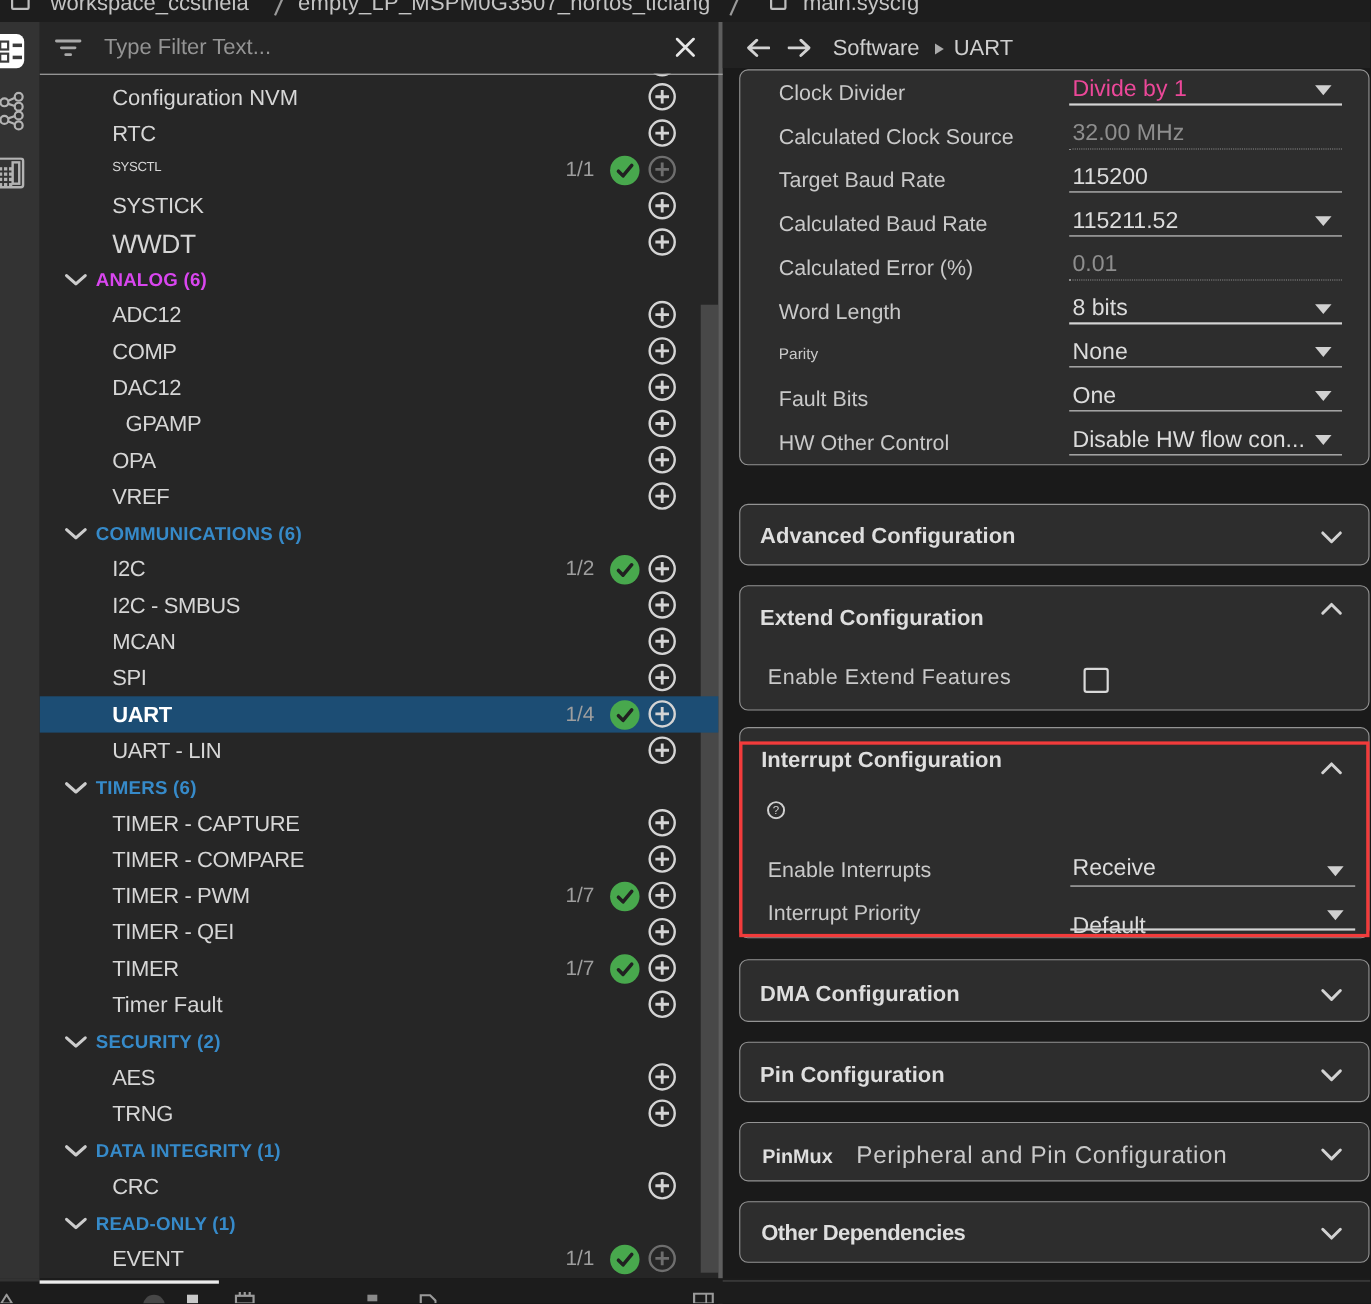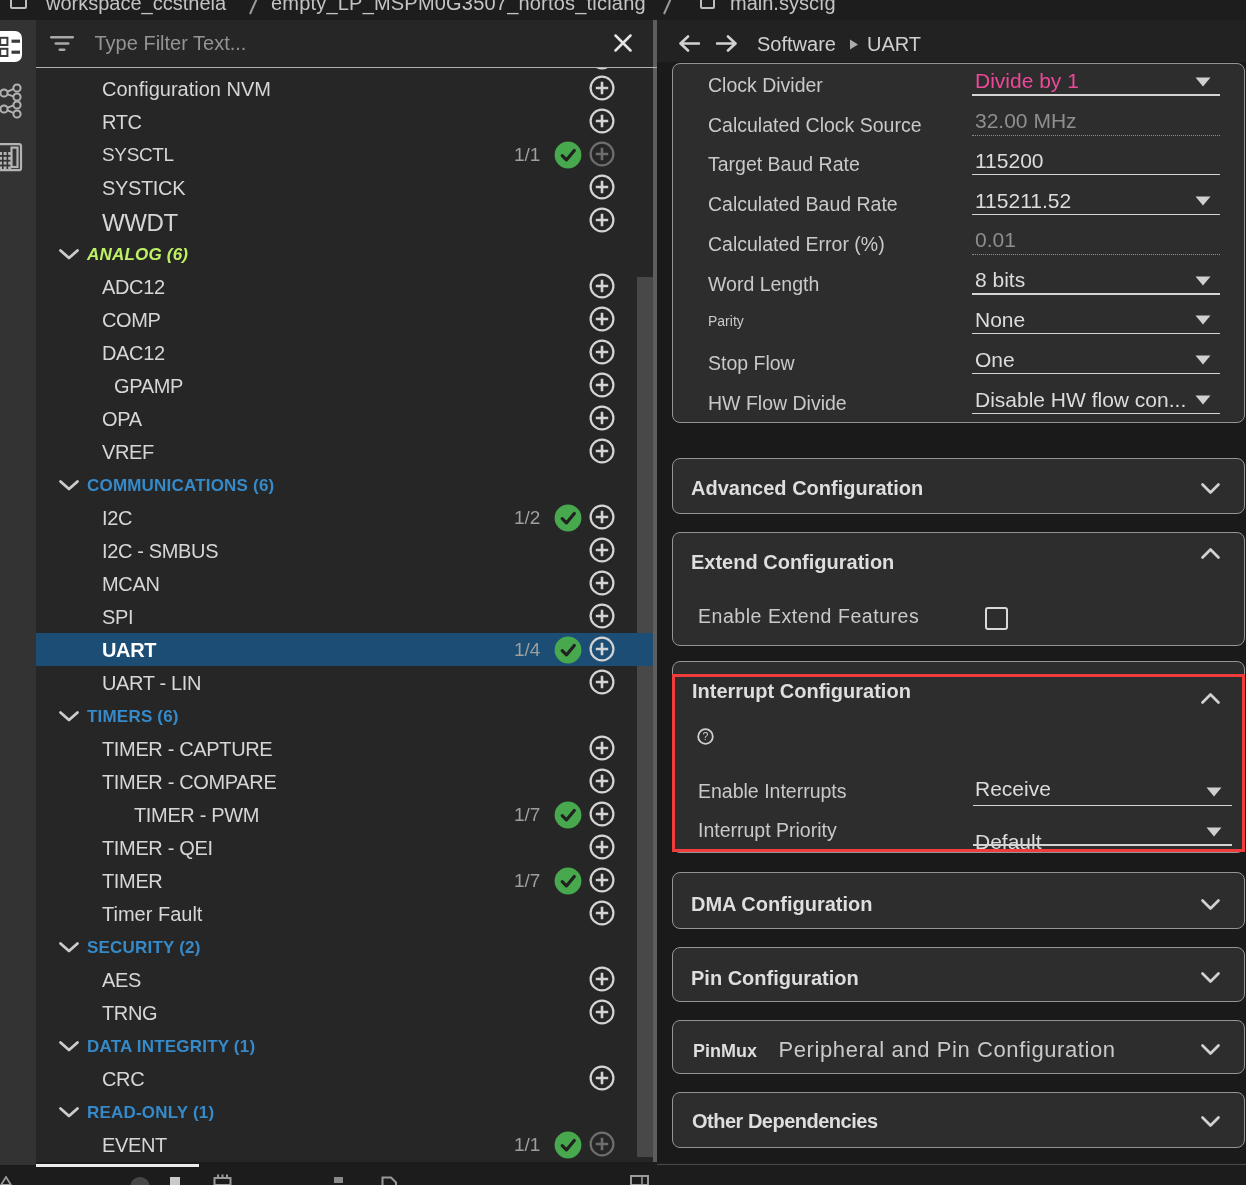--- a/index.html
+++ b/index.html
@@ -12,21 +12,21 @@
 <div style="position:absolute;left:102px;top:78.5px;font-size:20px;line-height:1;white-space:nowrap;color:#d6d6d6;font-weight:400;font-family:'Liberation Sans', sans-serif;">Configuration NVM</div>
 <svg style="position:absolute;left:589px;top:75px" width="26" height="26" viewBox="0 0 26 26">
       <circle cx="13" cy="13" r="11.4" fill="none" stroke="#d4d4d4" stroke-width="2.2"></circle>
       <path d="M6.8 13H19.2M13 6.8V19.2" stroke="#d4d4d4" stroke-width="2.6" fill="none"></path>
     </svg>
 <div style="position:absolute;left:102px;top:111.5px;font-size:20px;line-height:1;white-space:nowrap;color:#d6d6d6;font-weight:400;letter-spacing:-0.35px;font-family:'Liberation Sans', sans-serif;">RTC</div>
 <svg style="position:absolute;left:589px;top:108px" width="26" height="26" viewBox="0 0 26 26">
       <circle cx="13" cy="13" r="11.4" fill="none" stroke="#d4d4d4" stroke-width="2.2"></circle>
       <path d="M6.8 13H19.2M13 6.8V19.2" stroke="#d4d4d4" stroke-width="2.6" fill="none"></path>
     </svg>
-<div style="position:absolute;left:102px;top:144.5px;font-size:19px;line-height:1;white-space:nowrap;color:#d6d6d6;font-weight:400;letter-spacing:-0.35px;font-family:'Liberation Sans', sans-serif;">SYSCTL</div>
+<div style="position:absolute;left:102px;top:144.5px;font-size:12px;line-height:1;white-space:nowrap;color:#d6d6d6;font-weight:400;letter-spacing:-0.35px;font-family:'Liberation Sans', sans-serif;">SYSCTL</div>
 <div style="position:absolute;left:514px;top:145.1px;font-size:19px;line-height:1;white-space:nowrap;color:#9e9e9e;font-weight:400;font-family:'Liberation Sans', sans-serif;">1/1</div>
 <svg style="position:absolute;left:554px;top:140.5px" width="28" height="28" viewBox="0 0 28 28">
       <circle cx="14" cy="14" r="13.4" fill="#48a84d"></circle>
       <path d="M8.2 14.6 L12.4 18.9 L20.3 9.4" stroke="#212121" stroke-width="3.2" fill="none" stroke-linecap="round" stroke-linejoin="round"></path>
     </svg>
 <svg style="position:absolute;left:589px;top:141px" width="26" height="26" viewBox="0 0 26 26">
       <circle cx="13" cy="13" r="11.4" fill="none" stroke="#6e6e6e" stroke-width="2.2"></circle>
       <path d="M6.8 13H19.2M13 6.8V19.2" stroke="#6e6e6e" stroke-width="2.6" fill="none"></path>
     </svg>
 <div style="position:absolute;left:102px;top:177.5px;font-size:20px;line-height:1;white-space:nowrap;color:#d6d6d6;font-weight:400;letter-spacing:-0.35px;font-family:'Liberation Sans', sans-serif;">SYSTICK</div>
@@ -35,21 +35,21 @@
       <path d="M6.8 13H19.2M13 6.8V19.2" stroke="#d4d4d4" stroke-width="2.6" fill="none"></path>
     </svg>
 <div style="position:absolute;left:102px;top:210.5px;font-size:24px;line-height:1;white-space:nowrap;color:#d6d6d6;font-weight:400;letter-spacing:-0.35px;font-family:'Liberation Sans', sans-serif;">WWDT</div>
 <svg style="position:absolute;left:589px;top:207px" width="26" height="26" viewBox="0 0 26 26">
       <circle cx="13" cy="13" r="11.4" fill="none" stroke="#d4d4d4" stroke-width="2.2"></circle>
       <path d="M6.8 13H19.2M13 6.8V19.2" stroke="#d4d4d4" stroke-width="2.6" fill="none"></path>
     </svg>
 <svg style="position:absolute;left:58px;top:246px" width="22" height="16" viewBox="0 0 22 16">
       <path d="M2.5 4.5 L11 12 L19.5 4.5" stroke="#cccccc" stroke-width="2.8" fill="none" stroke-linecap="round" stroke-linejoin="round"></path>
     </svg>
-<div style="position:absolute;left:87px;top:245.8px;font-size:17px;line-height:1;white-space:nowrap;color:#bef264;font-weight:700;letter-spacing:0.2px;font-family:'Liberation Sans', sans-serif;font-style:italic;">ANALOG (6)</div>
+<div style="position:absolute;left:87px;top:245.8px;font-size:17px;line-height:1;white-space:nowrap;color:#d946ef;font-weight:700;letter-spacing:0.2px;font-family:'Liberation Sans', sans-serif;">ANALOG (6)</div>
 <div style="position:absolute;left:102px;top:276.5px;font-size:20px;line-height:1;white-space:nowrap;color:#d6d6d6;font-weight:400;letter-spacing:-0.35px;font-family:'Liberation Sans', sans-serif;">ADC12</div>
 <svg style="position:absolute;left:589px;top:273px" width="26" height="26" viewBox="0 0 26 26">
       <circle cx="13" cy="13" r="11.4" fill="none" stroke="#d4d4d4" stroke-width="2.2"></circle>
       <path d="M6.8 13H19.2M13 6.8V19.2" stroke="#d4d4d4" stroke-width="2.6" fill="none"></path>
     </svg>
 <div style="position:absolute;left:102px;top:309.5px;font-size:20px;line-height:1;white-space:nowrap;color:#d6d6d6;font-weight:400;letter-spacing:-0.35px;font-family:'Liberation Sans', sans-serif;">COMP</div>
 <svg style="position:absolute;left:589px;top:306px" width="26" height="26" viewBox="0 0 26 26">
       <circle cx="13" cy="13" r="11.4" fill="none" stroke="#d4d4d4" stroke-width="2.2"></circle>
       <path d="M6.8 13H19.2M13 6.8V19.2" stroke="#d4d4d4" stroke-width="2.6" fill="none"></path>
     </svg>
@@ -125,21 +125,21 @@
 <div style="position:absolute;left:102px;top:738.5px;font-size:20px;line-height:1;white-space:nowrap;color:#d6d6d6;font-weight:400;letter-spacing:-0.35px;font-family:'Liberation Sans', sans-serif;">TIMER - CAPTURE</div>
 <svg style="position:absolute;left:589px;top:735px" width="26" height="26" viewBox="0 0 26 26">
       <circle cx="13" cy="13" r="11.4" fill="none" stroke="#d4d4d4" stroke-width="2.2"></circle>
       <path d="M6.8 13H19.2M13 6.8V19.2" stroke="#d4d4d4" stroke-width="2.6" fill="none"></path>
     </svg>
 <div style="position:absolute;left:102px;top:771.5px;font-size:20px;line-height:1;white-space:nowrap;color:#d6d6d6;font-weight:400;letter-spacing:-0.35px;font-family:'Liberation Sans', sans-serif;">TIMER - COMPARE</div>
 <svg style="position:absolute;left:589px;top:768px" width="26" height="26" viewBox="0 0 26 26">
       <circle cx="13" cy="13" r="11.4" fill="none" stroke="#d4d4d4" stroke-width="2.2"></circle>
       <path d="M6.8 13H19.2M13 6.8V19.2" stroke="#d4d4d4" stroke-width="2.6" fill="none"></path>
     </svg>
-<div style="position:absolute;left:102px;top:804.5px;font-size:20px;line-height:1;white-space:nowrap;color:#d6d6d6;font-weight:400;letter-spacing:-0.35px;font-family:'Liberation Sans', sans-serif;margin-left:32px;">TIMER - PWM</div>
+<div style="position:absolute;left:102px;top:804.5px;font-size:20px;line-height:1;white-space:nowrap;color:#d6d6d6;font-weight:400;letter-spacing:-0.35px;font-family:'Liberation Sans', sans-serif;">TIMER - PWM</div>
 <div style="position:absolute;left:514px;top:805.1px;font-size:19px;line-height:1;white-space:nowrap;color:#9e9e9e;font-weight:400;font-family:'Liberation Sans', sans-serif;">1/7</div>
 <svg style="position:absolute;left:554px;top:800.5px" width="28" height="28" viewBox="0 0 28 28">
       <circle cx="14" cy="14" r="13.4" fill="#48a84d"></circle>
       <path d="M8.2 14.6 L12.4 18.9 L20.3 9.4" stroke="#212121" stroke-width="3.2" fill="none" stroke-linecap="round" stroke-linejoin="round"></path>
     </svg>
 <svg style="position:absolute;left:589px;top:801px" width="26" height="26" viewBox="0 0 26 26">
       <circle cx="13" cy="13" r="11.4" fill="none" stroke="#d4d4d4" stroke-width="2.2"></circle>
       <path d="M6.8 13H19.2M13 6.8V19.2" stroke="#d4d4d4" stroke-width="2.6" fill="none"></path>
     </svg>
 <div style="position:absolute;left:102px;top:837.5px;font-size:20px;line-height:1;white-space:nowrap;color:#d6d6d6;font-weight:400;letter-spacing:-0.35px;font-family:'Liberation Sans', sans-serif;">TIMER - QEI</div>
@@ -301,27 +301,27 @@
 <div style="position:absolute;left:972px;top:293px;width:248px;height:1.7px;background:#d4d4d4"></div>
 <svg style="position:absolute;left:1194.5px;top:275.5px" width="16" height="10" viewBox="0 0 16 10">
       <polygon points="0.5,0.5 15.5,0.5 8,9.5" fill="#d0d0d0"></polygon>
     </svg>
 <div style="position:absolute;left:708px;top:314.0px;font-size:14px;line-height:1;white-space:nowrap;color:#c9c9c9;font-weight:400;font-family:'Liberation Sans', sans-serif;">Parity</div>
 <div style="position:absolute;left:975px;top:308.7px;font-size:21px;line-height:1;white-space:nowrap;color:#dcdcdc;font-weight:400;font-family:'Liberation Sans', sans-serif;">None</div>
 <div style="position:absolute;left:972px;top:332.5px;width:248px;height:1.7px;background:#d4d4d4"></div>
 <svg style="position:absolute;left:1194.5px;top:315.0px" width="16" height="10" viewBox="0 0 16 10">
       <polygon points="0.5,0.5 15.5,0.5 8,9.5" fill="#d0d0d0"></polygon>
     </svg>
-<div style="position:absolute;left:708px;top:354.0px;font-size:19.5px;line-height:1;white-space:nowrap;color:#c9c9c9;font-weight:400;font-family:'Liberation Sans', sans-serif;">Stop Flow</div>
+<div style="position:absolute;left:708px;top:354.0px;font-size:19.5px;line-height:1;white-space:nowrap;color:#c9c9c9;font-weight:400;font-family:'Liberation Sans', sans-serif;">Fault Bits</div>
 <div style="position:absolute;left:975px;top:348.7px;font-size:21px;line-height:1;white-space:nowrap;color:#dcdcdc;font-weight:400;font-family:'Liberation Sans', sans-serif;">One</div>
 <div style="position:absolute;left:972px;top:372.5px;width:248px;height:1.7px;background:#d4d4d4"></div>
 <svg style="position:absolute;left:1194.5px;top:355.0px" width="16" height="10" viewBox="0 0 16 10">
       <polygon points="0.5,0.5 15.5,0.5 8,9.5" fill="#d0d0d0"></polygon>
     </svg>
-<div style="position:absolute;left:708px;top:394.0px;font-size:19.5px;line-height:1;white-space:nowrap;color:#c9c9c9;font-weight:400;font-family:'Liberation Sans', sans-serif;">HW Flow Divide</div>
+<div style="position:absolute;left:708px;top:394.0px;font-size:19.5px;line-height:1;white-space:nowrap;color:#c9c9c9;font-weight:400;font-family:'Liberation Sans', sans-serif;">HW Other Control</div>
 <div style="position:absolute;left:975px;top:388.7px;font-size:21px;line-height:1;white-space:nowrap;color:#dcdcdc;font-weight:400;font-family:'Liberation Sans', sans-serif;">Disable HW flow con...</div>
 <div style="position:absolute;left:972px;top:412.5px;width:248px;height:1.7px;background:#d4d4d4"></div>
 <svg style="position:absolute;left:1194.5px;top:395.0px" width="16" height="10" viewBox="0 0 16 10">
       <polygon points="0.5,0.5 15.5,0.5 8,9.5" fill="#d0d0d0"></polygon>
     </svg>
 <div style="position:absolute;left:671.5px;top:458px;width:573.0px;height:56px;background:#2d2d2d;border:1.5px solid #949494;border-radius:8px"></div>
 <div style="position:absolute;left:691px;top:478.1px;font-size:20px;line-height:1;white-space:nowrap;color:#dedede;font-weight:700;font-family:'Liberation Sans', sans-serif;">Advanced Configuration</div>
 <svg style="position:absolute;left:1199.5px;top:480.5px" width="21" height="15" viewBox="0 0 21 15">
       <path d="M2.5 3.5 L10.5 11.5 L18.5 3.5" stroke="#d2d2d2" stroke-width="2.7" fill="none" stroke-linecap="round" stroke-linejoin="round"></path>
     </svg>

